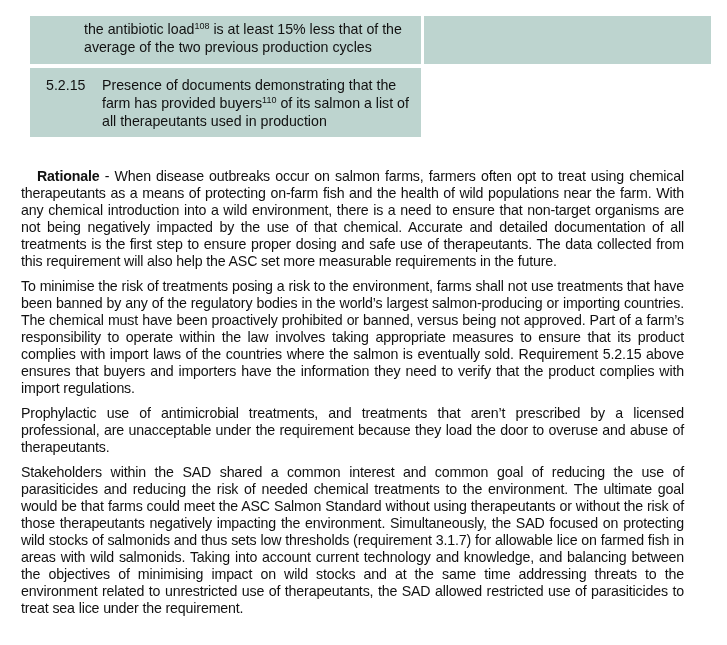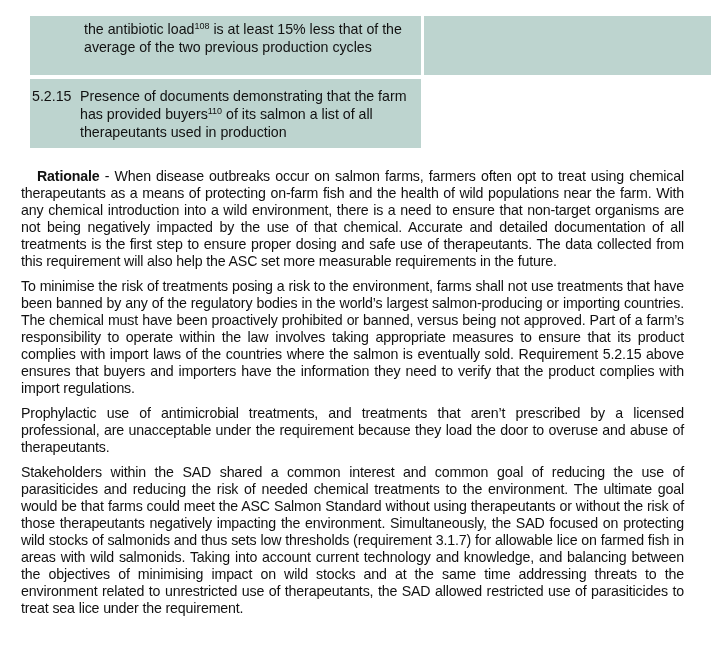--- a/index.html
+++ b/index.html
@@ -36,24 +36,24 @@
     }
     .req-cell-right {
       width: 287px;
       margin-left: 3px;
       background: #bdd4cf;
       font-size: 14.2px;
       display: flex;
       align-items: center;
       justify-content: center;
     }
-    .row1 .req-cell-left, .row1 .req-cell-right { height: 59px; justify-content: flex-end; }
+    .row1 .req-cell-left, .row1 .req-cell-right { height: 48px; justify-content: flex-end; }
     .row1 .req-cell-left { padding-left: 54px; align-items: flex-start; padding-top: 4px; }
     .row2 .req-cell-left, .row2 .req-cell-right { height: 69px; }
-    .row2 .req-cell-left { padding-left: 2px; }
+    .row2 .req-cell-left { padding-left: 16px; gap: 8px; }
     .req-num {
       display: inline-block;
       width: 48px;
       flex-shrink: 0;
       align-self: flex-start;
       padding-top: 8px;
     }
     .req-text {
       flex: 1;
       padding-right: 6px;

